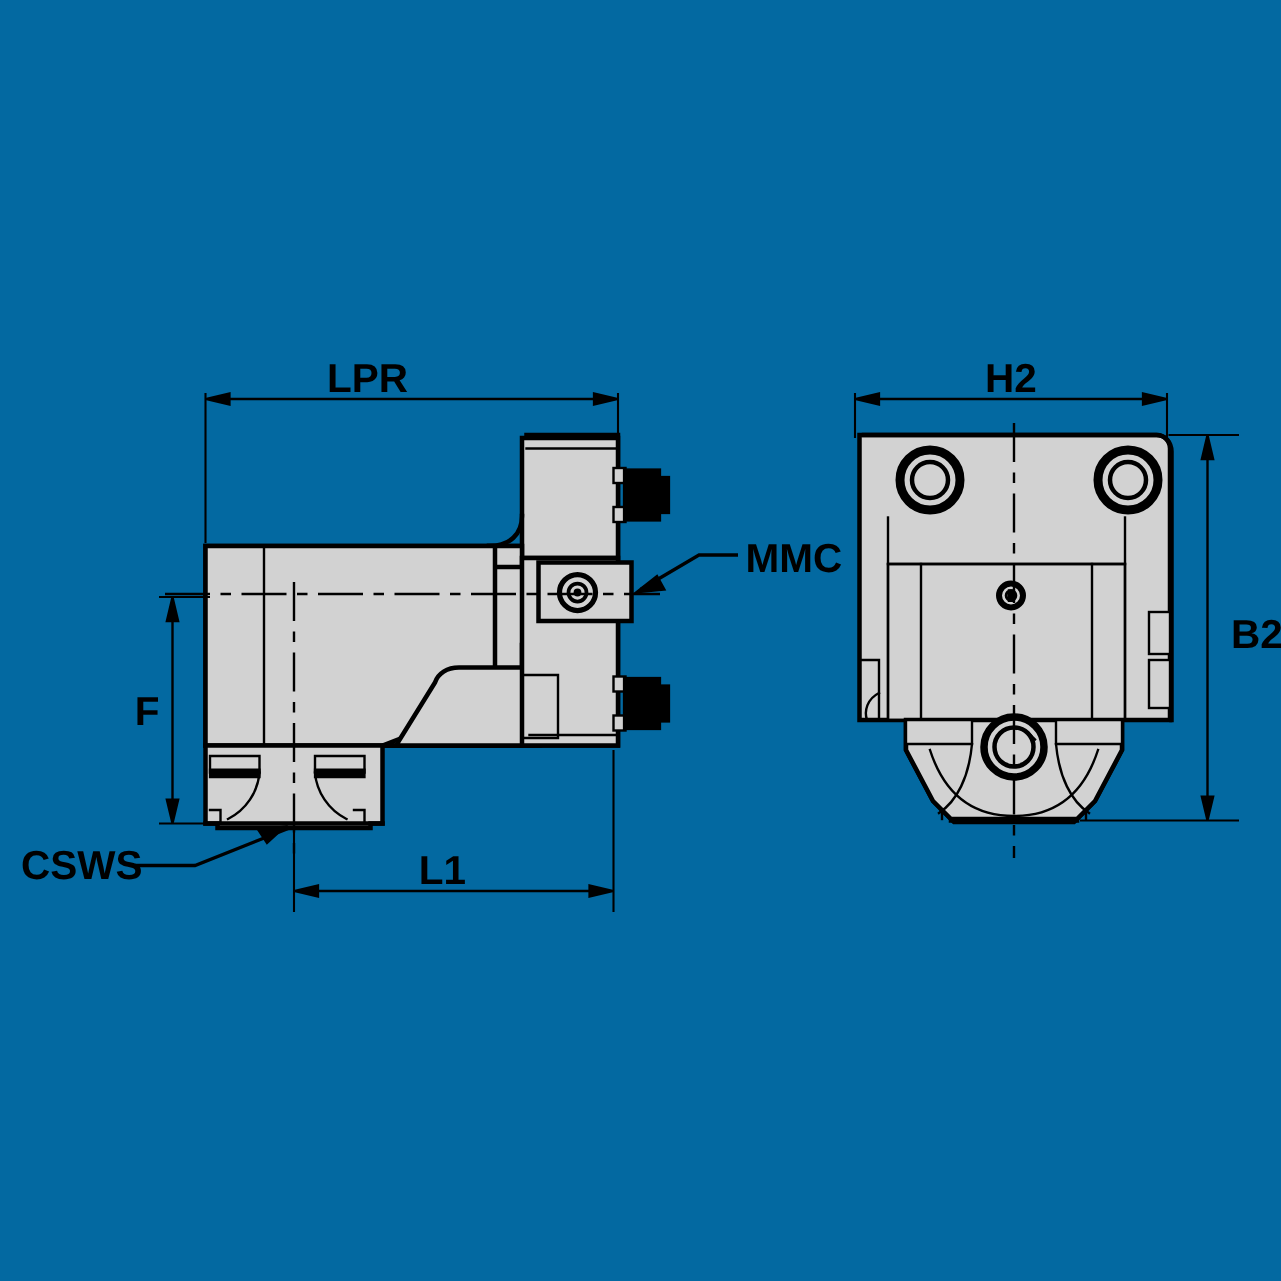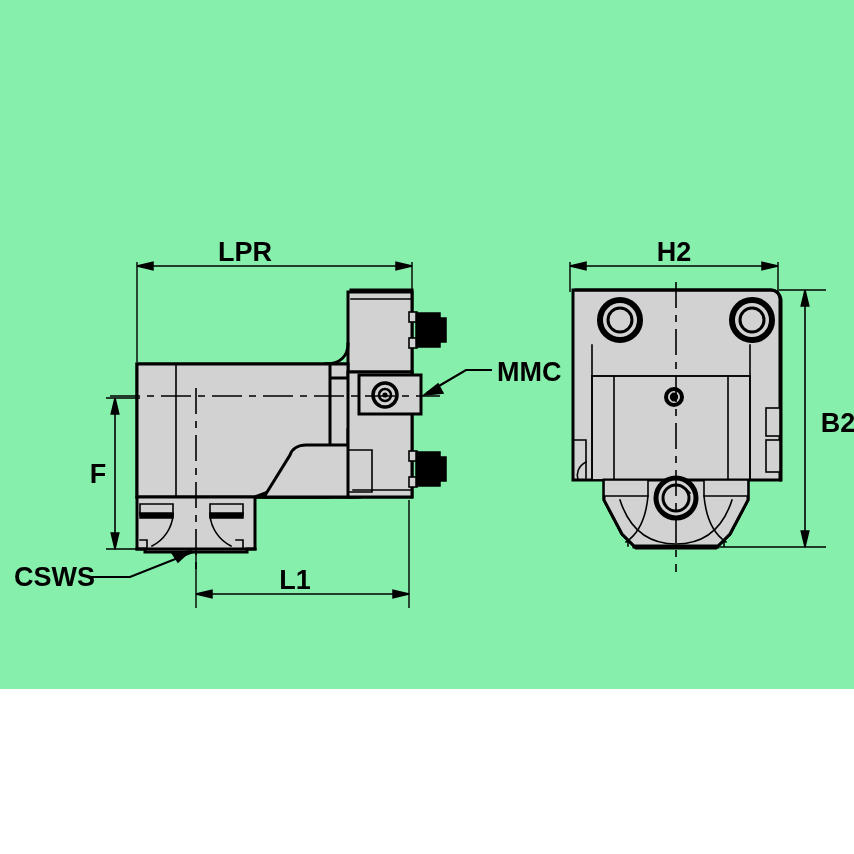--- a/index.html
+++ b/index.html
@@ -10,22 +10,22 @@
   }
   body {
     width: 854px;
     height: 854px;
     overflow: hidden;
     font-family: "Liberation Sans", sans-serif;
   }
   #drawing-root {
     position: relative;
     width: 854px;
-    height: 689px;
-    background: #86efac;
+    height: 854px;
+    background: #0369a1;
   }
   svg#technical-drawing {
     display: block;
     width: 854px;
     height: 854px;
   }
   .dim-label {
     font-family: "Liberation Sans", sans-serif;
     font-weight: bold;
     font-size: 27px;

